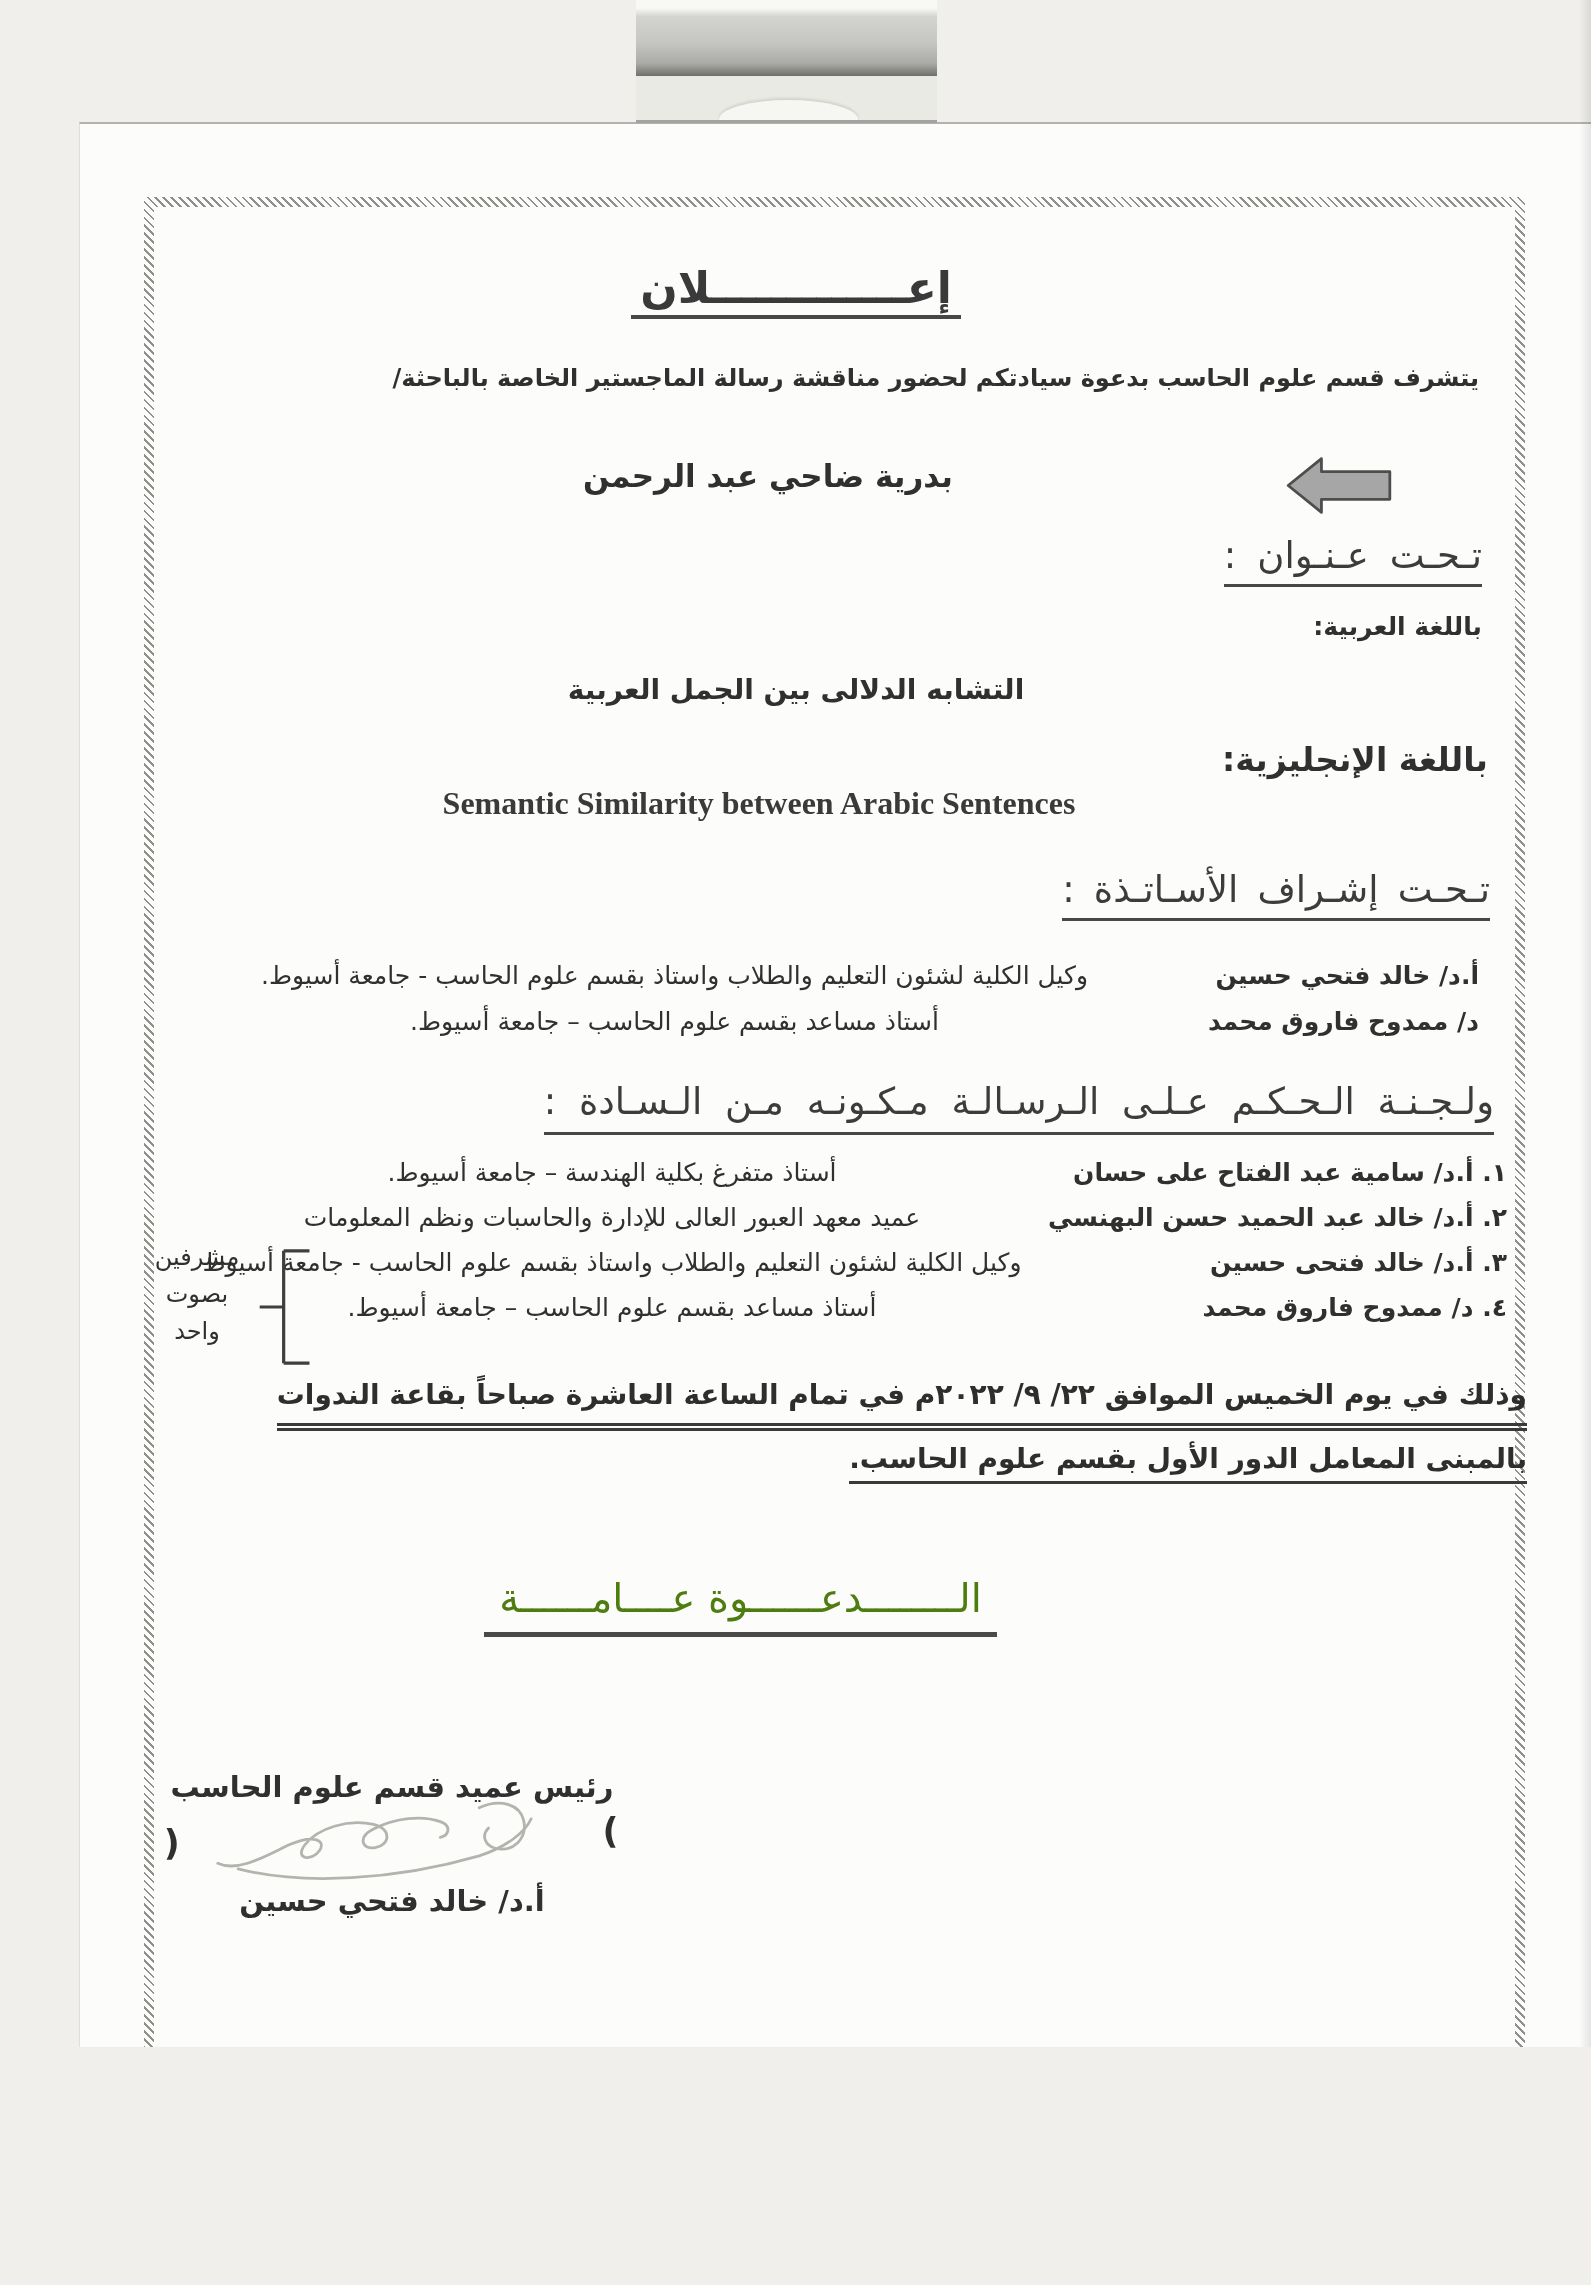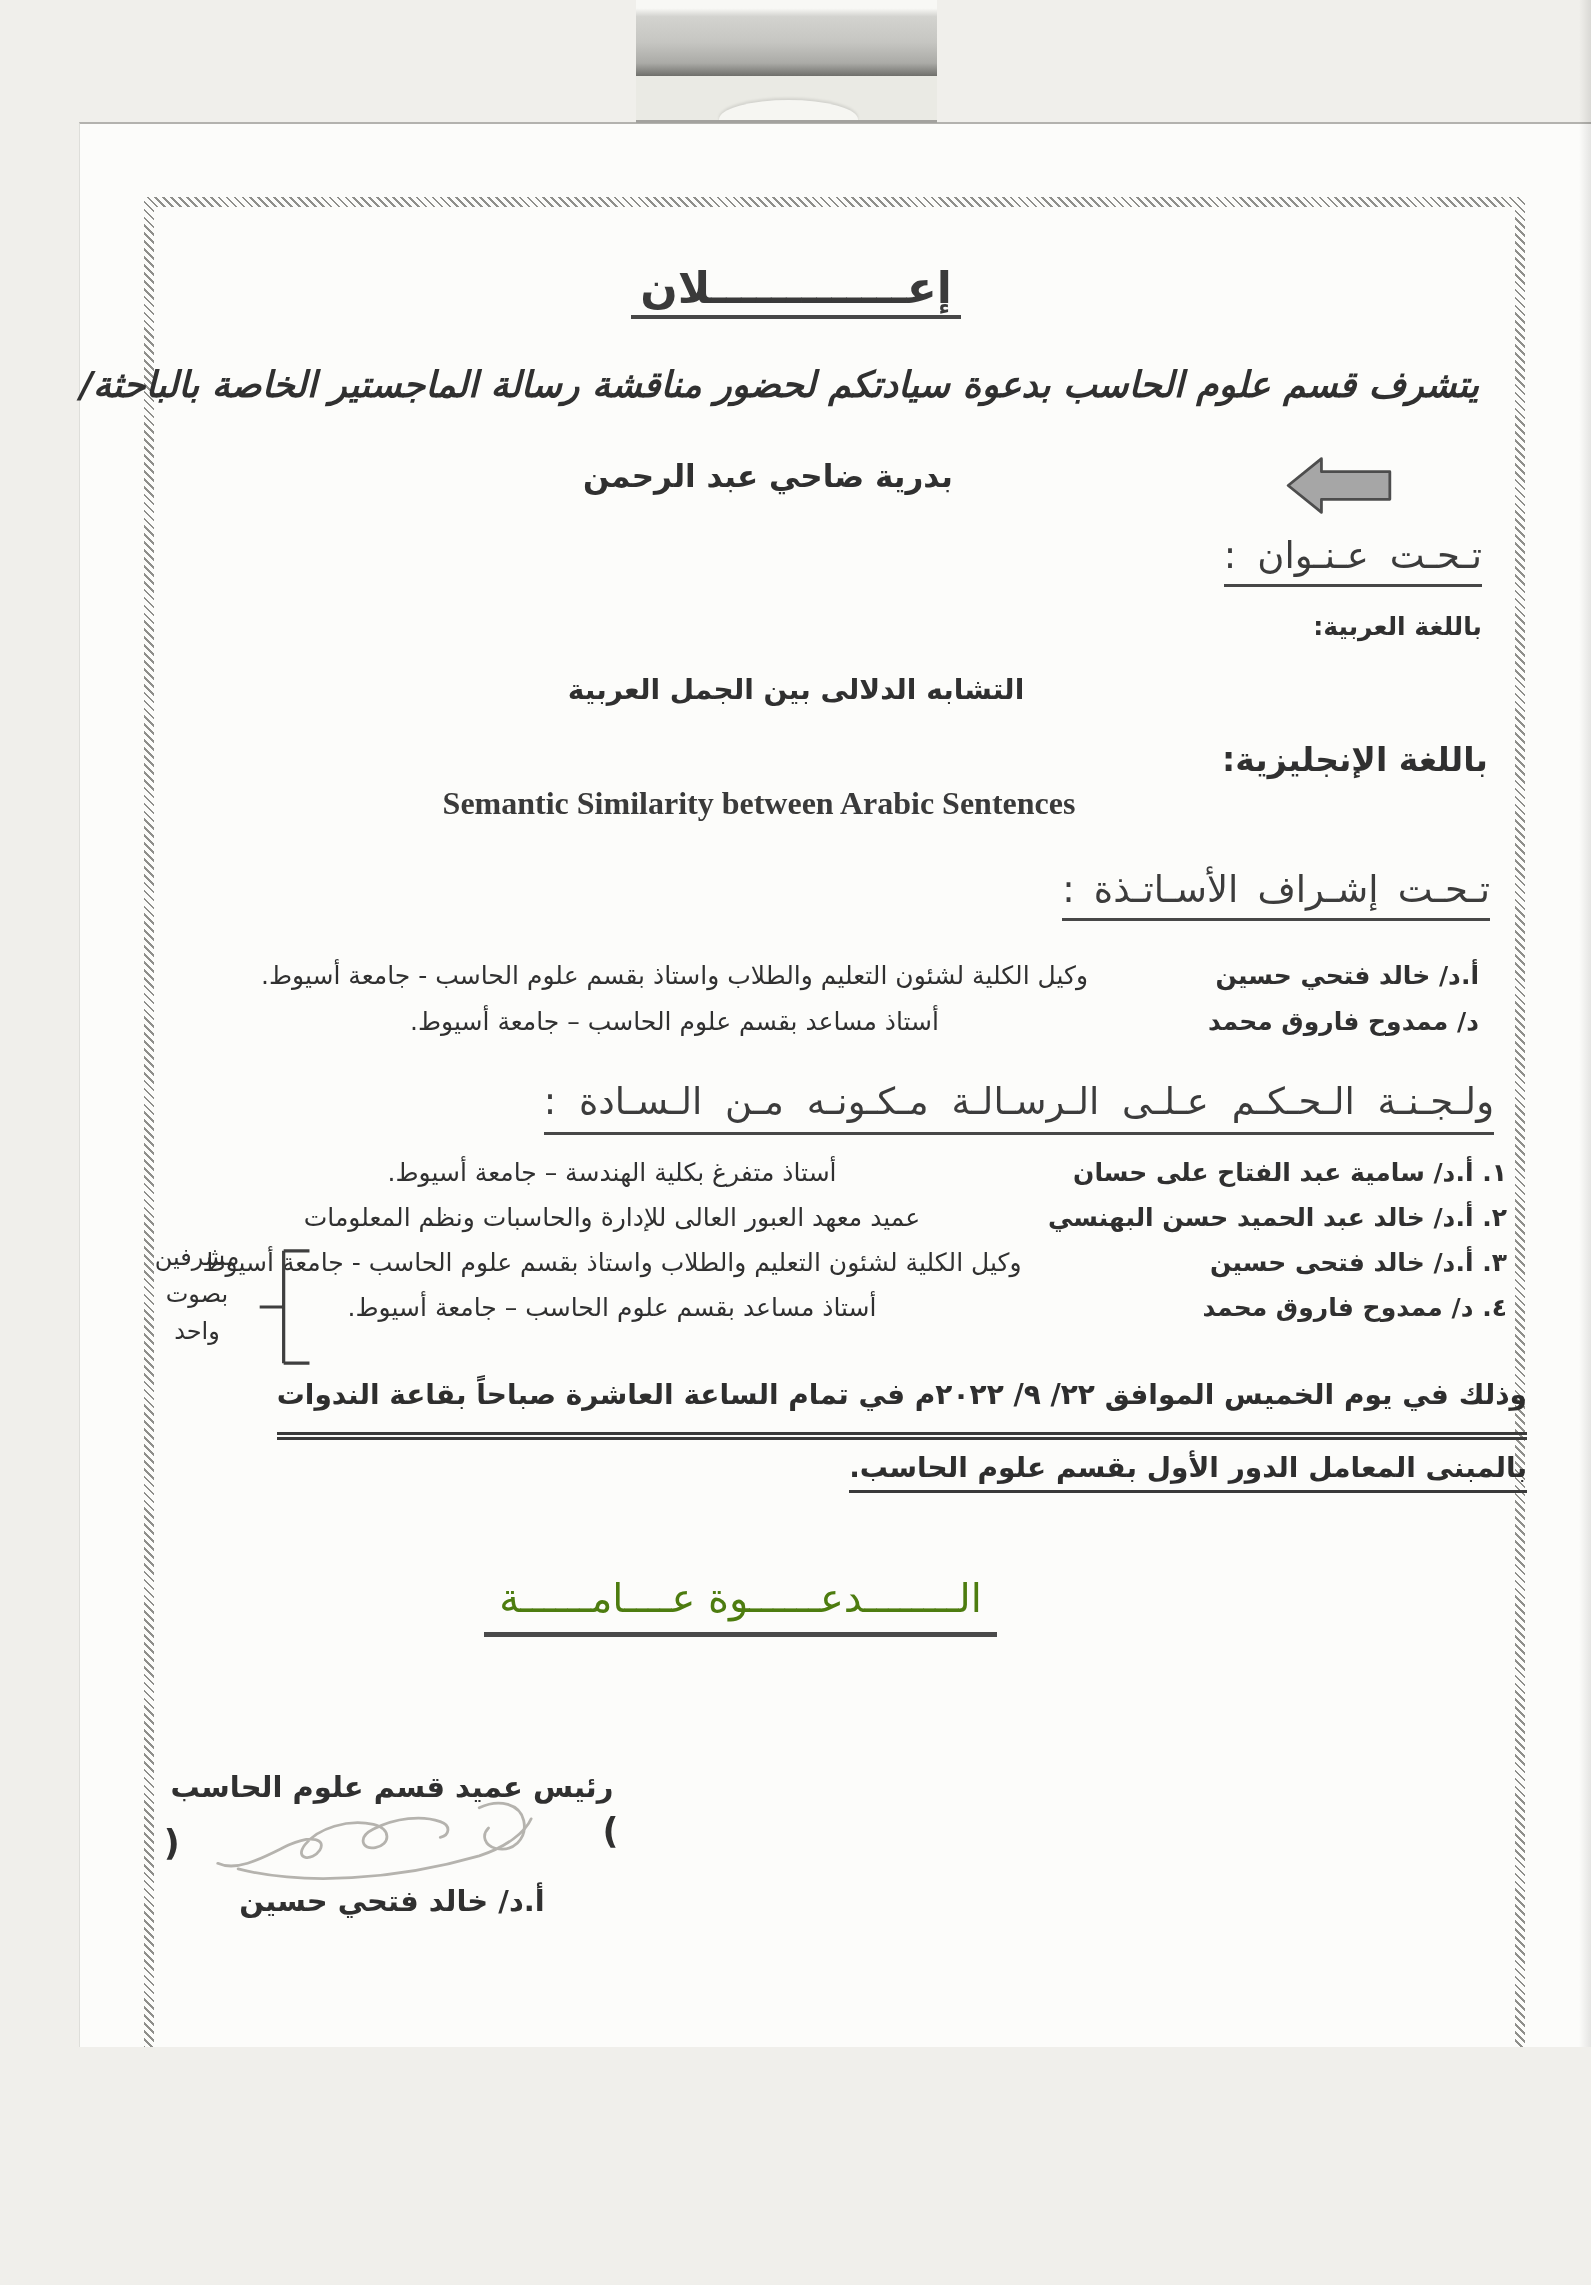--- a/index.html
+++ b/index.html
@@ -31,21 +31,21 @@
 
   
   .content{position:absolute;inset:0;z-index:4;}
   .rtl{direction:rtl;}
   .nowrap{white-space:nowrap;}
 
   .title-row{top:262px;left:0;right:0;text-align:center;}
   .title-text{display:inline-block;font-size:44px;font-weight:bold;letter-spacing:0.9px;
     border-bottom:4.6px solid #474747;padding:0 9.3px 1.9px;color:#3a3a3a;}
 
-  .intro{top:364px;right:113px;font-size:36px;font-weight:bold;font-style:italic;}
+  .intro{top:364px;right:113px;font-size:24px;font-weight:bold;}
   .researcher{top:458px;left:0;right:56px;text-align:center;font-size:31px;font-weight:bold;}
 
   .h-under-title{top:534px;right:110px;font-size:37px;color:#3c3c3c;word-spacing:9.3px;
     border-bottom:3.7px solid #474747;padding-bottom:7.4px;}
   .lbl-ar{top:612px;right:110px;font-size:25px;font-weight:bold;}
   .t-ar{top:673px;left:0;right:0;text-align:center;font-size:28px;font-weight:bold;}
   .lbl-en{top:740px;right:104px;font-size:33px;font-weight:bold;}
   .t-en{top:785px;left:0;right:74px;text-align:center;font-size:32px;font-weight:bold;
     font-family:Liberation Serif, serif;color:#3a3a3a;}
 
@@ -62,21 +62,21 @@
 
   .com-rows{top:1158px;left:153px;width:1354px;font-size:25px;}
   .crow{display:flex;margin-bottom:16px;}
   .cname{width:436px;font-weight:bold;white-space:nowrap;}
   .crole{flex:1;text-align:center;white-space:nowrap;}
 
   .side-note{top:1239px;left:145px;width:104px;text-align:center;font-size:24px;line-height:37px;}
   .bracket{top:1245px;left:256px;}
 
   .schedule{top:1378px;right:65px;left:93px;text-align:right;font-size:28px;font-weight:bold;color:#2e2e2e;}
-  .sline1{display:inline-block;border-bottom:8.3px double #3a3a3a;padding-bottom:21px;white-space:nowrap;}
+  .sline1{display:inline-block;border-bottom:8.3px double #3a3a3a;padding-bottom:12px;white-space:nowrap;}
   .sched-l2{margin-top:11px;}
   .sline2{display:inline-block;border-bottom:3.7px solid #3a3a3a;padding-bottom:5.6px;white-space:nowrap;}
 
   .invitation{top:1575px;left:0;right:111px;text-align:center;}
   .invitation-text{display:inline-block;font-size:40px;color:#4d7c0f;
     border-bottom:5.6px solid #4a4a4a;padding:0 15px 11px;}
 
   .sig{top:1770px;left:160px;width:464px;text-align:center;}
   .sig-role{font-size:29px;font-weight:bold;}
   .sig-parens{position:relative;height:80px;font-size:35px;font-weight:bold;}

